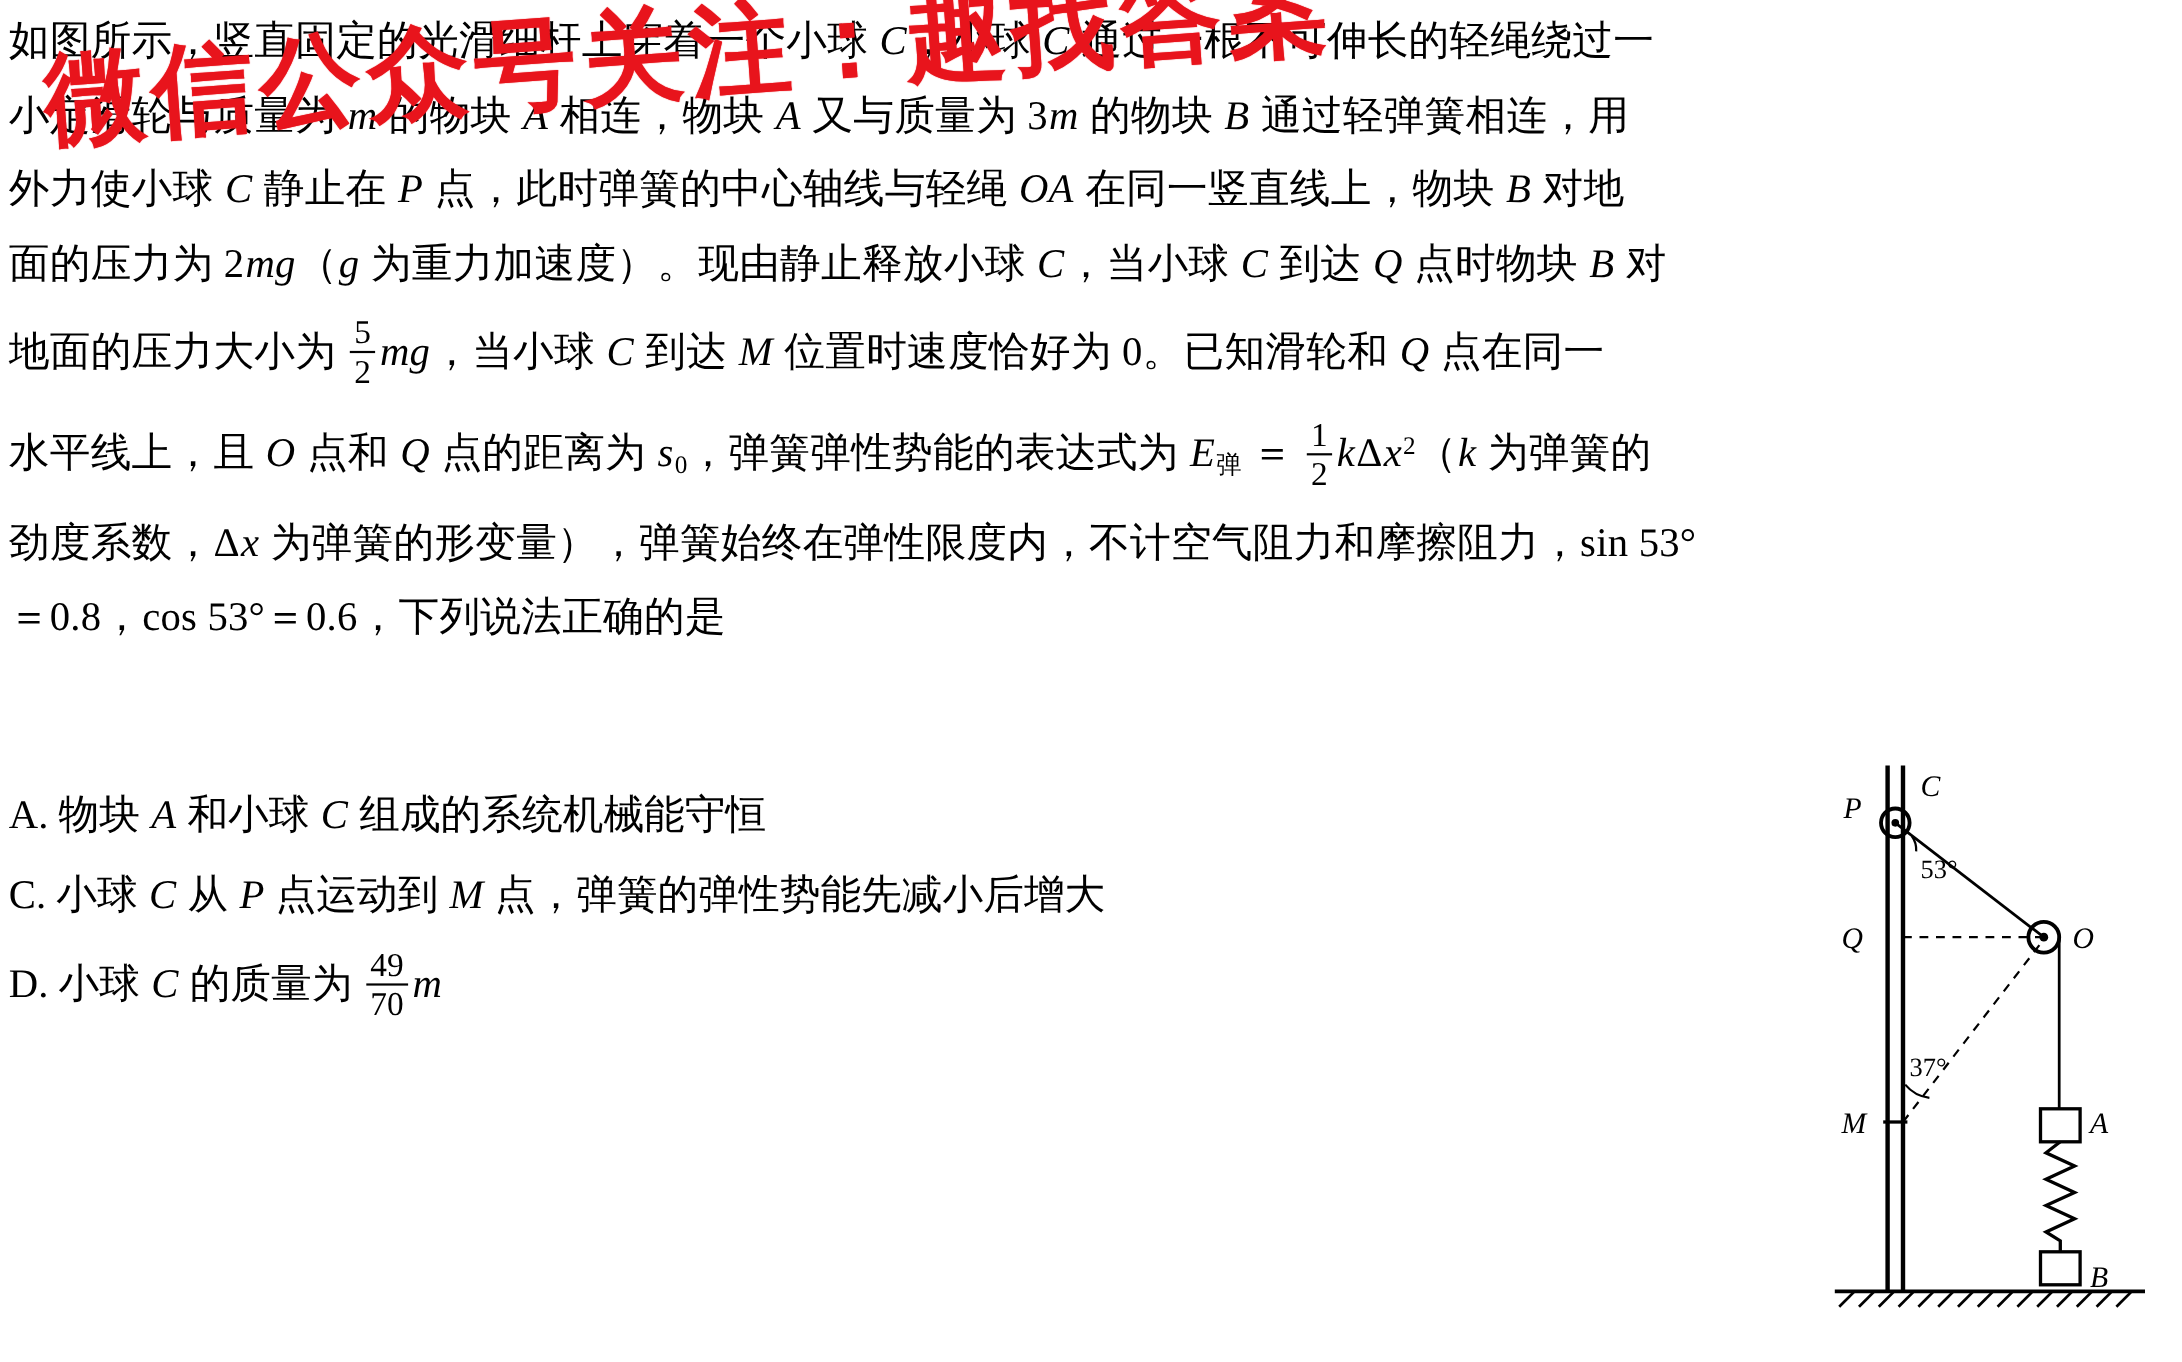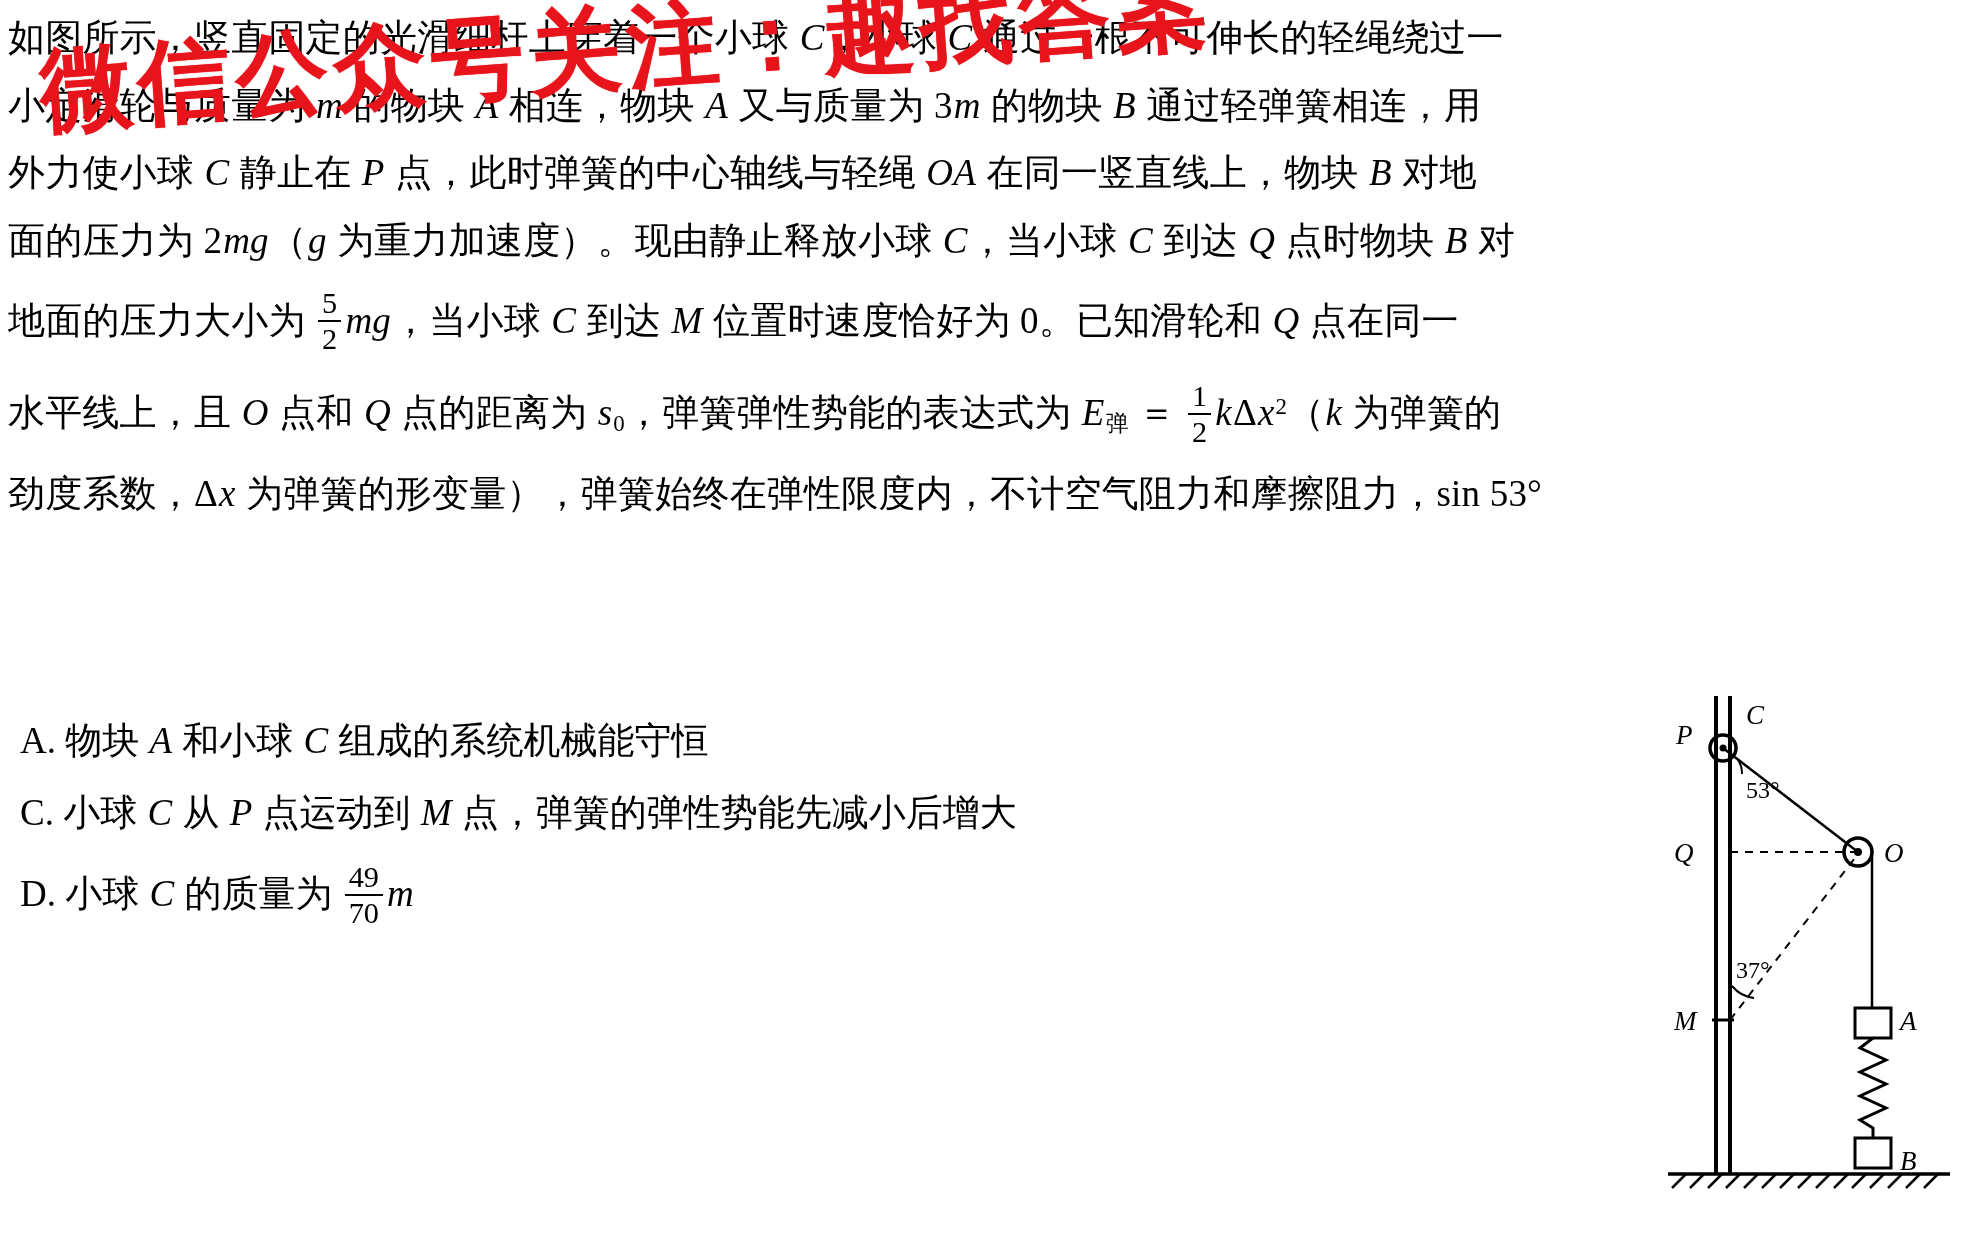--- a/index.html
+++ b/index.html
@@ -70,21 +70,21 @@
     vertical-align: -0.28em;
   }
   .sup {
     font-size: 0.62em;
     vertical-align: 0.5em;
   }
 
   
   .options {
     position: absolute;
-    left: 20px;
+    left: 8px;
     top: 716px;
     width: 1500px;
     font-size: 37px;
   }
   .option {
     margin-bottom: 22px;
     white-space: nowrap;
   }
   .option.tall {
     margin-bottom: 36px;
@@ -148,20 +148,23 @@
     </div>
 
     <div class="line tall-line">
       水平线上，且 <span class="it">O</span> 点和 <span class="it">Q</span> 点的距离为 <span class="it">s</span><span class="sub">0</span>，弹簧弹性势能的表达式为 <span class="it">E</span><span class="sub">弹</span> ＝ <span class="frac"><span class="num">1</span><span class="den">2</span></span><span class="it">k</span>Δ<span class="it">x</span><span class="sup">2</span>（<span class="it">k</span> 为弹簧的
     </div>
 
     <div class="line">
       劲度系数，Δ<span class="it">x</span> 为弹簧的形变量），弹簧始终在弹性限度内，不计空气阻力和摩擦阻力，sin 53°
     </div>
 
+    <div class="line">
+      ＝0.8，cos 53°＝0.6，下列说法正确的是
+    </div>
   </div>
 
   <div class="options">
 
     <div class="option">
       A. 物块 <span class="it">A</span> 和小球 <span class="it">C</span> 组成的系统机械能守恒
     </div>
 
 
     <div class="option">

